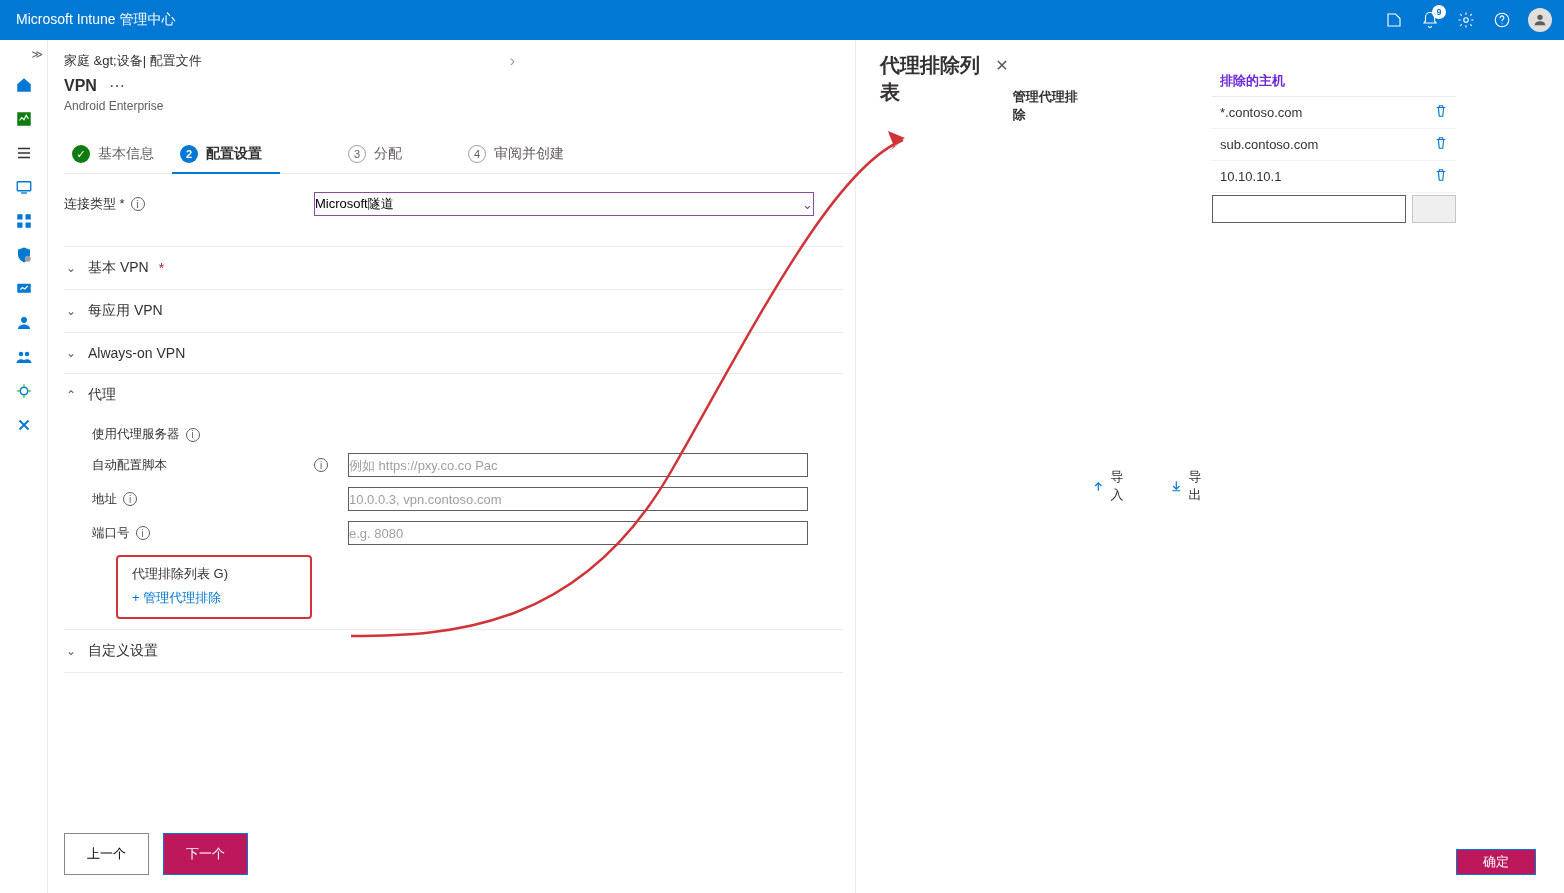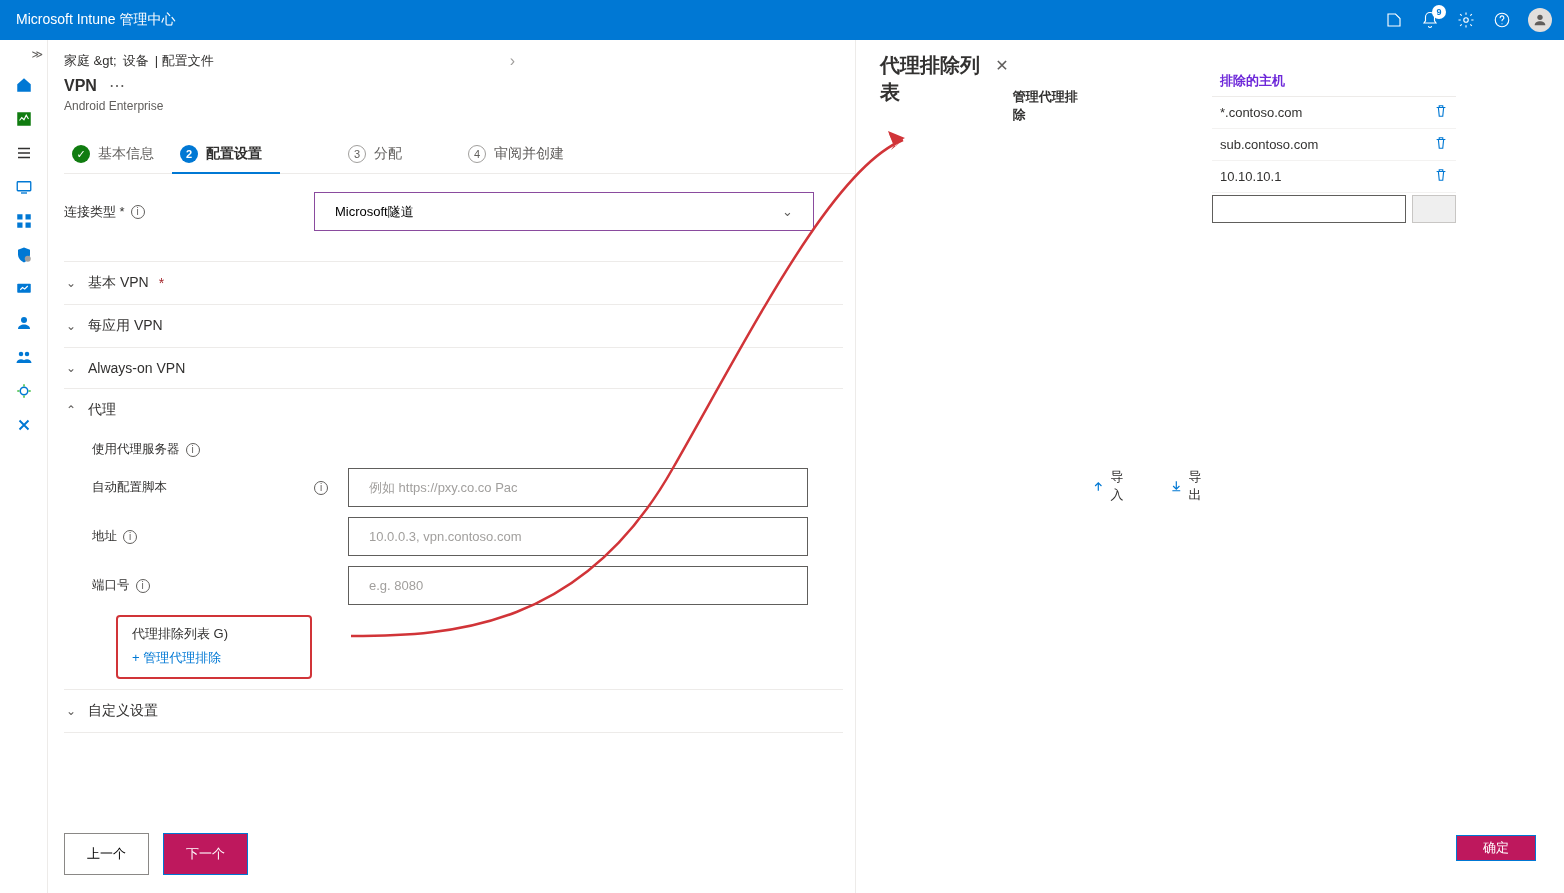--- a/index.html
+++ b/index.html
@@ -20,21 +20,21 @@
 .sidebar { width: 48px; background: #fff; border-right: 1px solid #edebe9; padding-top: 8px; display: flex; flex-direction: column; align-items: center; gap: 14px; }
 .sidebar-toggle { align-self: flex-end; margin-right: 4px; color: #605e5c; cursor: pointer; font-size: 11px; }
 .side-ic { width: 20px; height: 20px; display:flex; align-items:center; justify-content:center; cursor:pointer; }
 .side-ic svg { width: 18px; height: 18px; }
 
 .main { flex: 1; display: flex; }
 .content { width: 808px; border-right: 1px solid #edebe9; display:flex; flex-direction:column; position:relative; padding: 12px 0 0 16px; }
 .panel { flex: 1; padding: 12px 28px 0 24px; position:relative; display:flex; flex-direction:row; }
 
 
-.breadcrumb { font-size: 13px; color: #323130; display:flex; align-items:flex-end; gap: 6px; }
+.breadcrumb { font-size: 13px; color: #323130; display:flex; align-items:flex-end; gap: 0; }
 .breadcrumb .chev { color: #a19f9d; margin-left: auto; margin-right: 340px; font-size: 16px; }
 .page-title-row { display:flex; align-items:center; gap: 12px; margin-top: 6px; }
 .page-title { font-size: 16px; font-weight: 600; color: #323130; }
 .page-title-dots { color: #605e5c; font-size: 16px; cursor:pointer; }
 .page-sub { font-size: 12px; color: #605e5c; margin-top: 4px; }
 
 
 .steps { display:flex; align-items:center; gap: 0; margin-top: 24px; border-bottom: 1px solid #edebe9; padding-bottom: 0; }
 .step { display:flex; align-items:center; gap: 8px; padding: 8px 18px 10px 8px; font-size: 14px; color: #605e5c; cursor:pointer; position:relative; }
 .step.active { color: #323130; font-weight: 600; }
@@ -44,21 +44,21 @@
 .step-badge.done::before { content:'✓'; font-size:11px; }
 .step-badge.current { background:#0078d4; }
 .step-badge.pending { background:#fff; border:1px solid #a19f9d; color:#605e5c; }
 
 
 .form-area { padding: 18px 12px 0 0; }
 .row { display:flex; align-items:center; margin-bottom: 10px; }
 .row-label { width: 250px; font-size: 13px; color: #323130; display:flex; align-items:center; gap:6px; }
 .req { color:#a4262c; }
 .info-ic { width:14px; height:14px; border:1px solid #605e5c; border-radius:50%; display:inline-flex; align-items:center; justify-content:center; font-size:10px; color:#605e5c; cursor:pointer; }
-.select, .text-input { height: 39px; border:1px solid #605e5c; font-size:13px; padding: 0 20px; background:#fff; }
+.select, .text-input { height: 24px; border:1px solid #605e5c; font-size:13px; padding: 0 0; background:#fff; }
 .select { width: 500px; display:flex; align-items:center; justify-content:space-between; cursor:pointer; border-color:#8a4b9e; }
 .select-chev { color:#605e5c; }
 .text-input { width: 460px; color:#323130; }
 .text-input::placeholder { color:#a19f9d; }
 
 
 .acc { border-top:1px solid #edebe9; }
 .acc-head { display:flex; align-items:center; gap:10px; padding: 12px 0; font-size:14px; color:#323130; cursor:pointer; border-bottom:1px solid #edebe9; }
 .acc-chev { width:14px; font-size:12px; color:#605e5c; text-align:center; }
 .acc-body { padding: 10px 0 10px 28px; border-bottom:1px solid #edebe9; }
@@ -85,21 +85,21 @@
 .tb-item { display:flex; align-items:center; gap:6px; font-size:13px; color:#323130; cursor:pointer; }
 .tb-item svg { width:14px; height:14px; }
 .panel-list { margin-top: 14px; }
 .list-hdr { font-size:13px; font-weight:600; color:#6d28d9; padding: 6px 8px; border-bottom:1px solid #edebe9; }
 .list-row { display:flex; align-items:center; justify-content:space-between; padding: 7px 8px; border-bottom:1px solid #f3f2f1; font-size:13px; color:#323130; }
 .trash { color:#0078d4; cursor:pointer; }
 .trash svg { width:14px; height:14px; fill:#0078d4; }
 .add-row { display:flex; gap:6px; margin-top:2px; }
 .add-input { flex:1; height:28px; border:1px solid #605e5c; padding:0 8px; font-size:13px; }
 .add-btn { width:44px; height:28px; background:#efefef; border:1px solid #c8c6c4; cursor:pointer; }
-.panel-footer { margin-top:auto; padding: 10px 0 32px 0; text-decoration: underline; }
+.panel-footer { margin-top:auto; padding: 10px 0 18px 0; text-decoration: underline; }
 
 
 .arrow-svg { position:absolute; top: 48px; left: 295px; width: 620px; height: 580px; pointer-events:none; z-index: 5; }
 </style>
 </head>
 <body>
 
 <div class="header">
   <div class="header-title">Microsoft Intune 管理中心</div>
   <div class="header-right">

